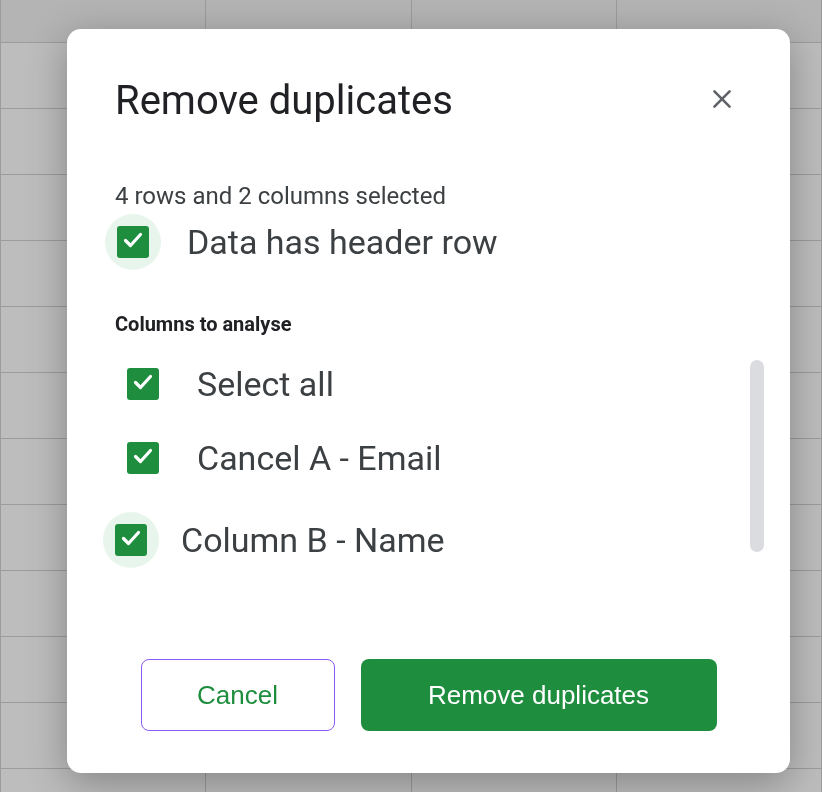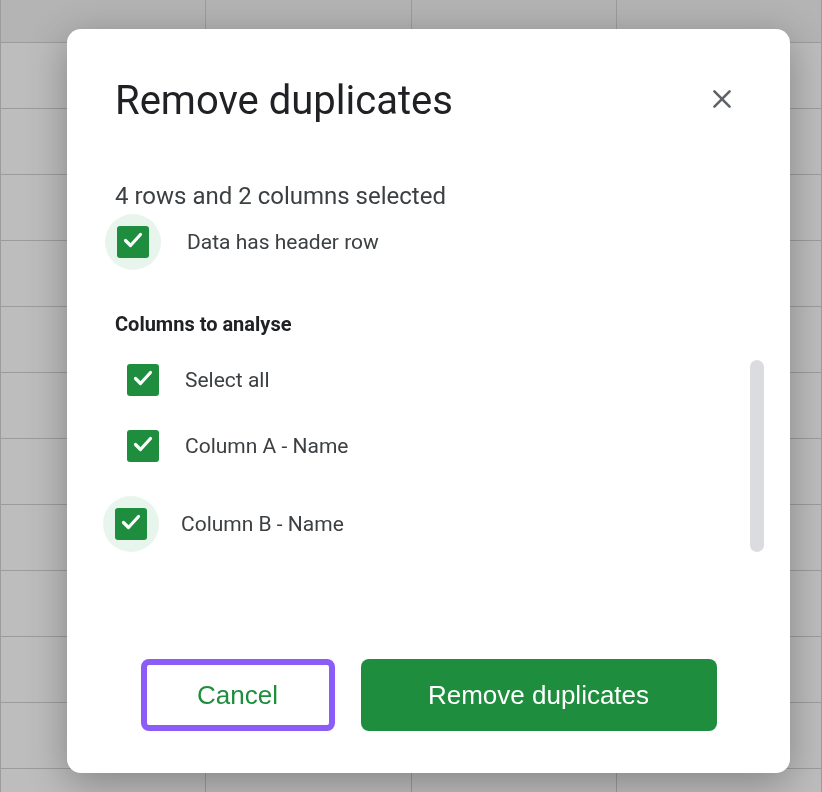--- a/index.html
+++ b/index.html
@@ -111,39 +111,39 @@
       background: #1e8e3e;
       border-radius: 3px;
       display: flex;
       align-items: center;
       justify-content: center;
       cursor: pointer;
       flex-shrink: 0;
     }
     .checkbox svg { width: 24px; height: 24px; color: #fff; }
     .check-label {
-      font-size: 21px;
+      font-size: 34px;
       color: #3c4043;
     }
     .section-title {
       font-size: 20px;
       font-weight: 700;
       color: #202124;
       margin-bottom: 28px;
     }
     .columns-block {
       position: relative;
       padding-right: 40px;
     }
     .columns-list .check-row {
       margin-bottom: 34px;
       margin-left: 0;
     }
     .columns-list .check-row .checkbox { margin-left: 0; }
-    .columns-list .check-label { margin-left: 0; }
+    .columns-list .check-label { margin-left: 12px; }
     .columns-list .check-row.no-halo { gap: 26px; }
     .columns-list .no-halo .checkbox { margin-left: 12px; }
     .scrollbar-track {
       position: absolute;
       right: -22px;
       top: -4px;
       width: 14px;
       height: 192px;
       background: #dadce0;
       border-radius: 8px;
@@ -165,21 +165,21 @@
       cursor: pointer;
       display: flex;
       align-items: center;
       justify-content: center;
       padding: 0 24px;
     }
     .btn-cancel {
       width: 194px;
       background: #fff;
       color: #1e8e3e;
-      border: 6px solid #8b5cf6;
+      border: 1px solid #8b5cf6;
     }
     .btn-primary {
       width: 356px;
       background: #1e8e3e;
       color: #fff;
       border: none;
     }
   </style>
 </head>
 <body>
@@ -317,21 +317,21 @@
         </div>
 
         <div class="check-row no-halo">
           <div class="checkbox">
             <span>
               <svg viewBox="0 0 24 24" fill="none" stroke="currentColor" stroke-width="3.2" stroke-linecap="round" stroke-linejoin="round">
                   <polyline points="4.5 12.5 9.5 17.5 19.5 6.5"></polyline>
                 </svg>
             </span>
           </div>
-          <span class="check-label">Column A - Name</span>
+          <span class="check-label">Cancel A - Email</span>
         </div>
 
         <div class="check-row" style="margin-left:-12px;text-align:center;">
           <div class="check-halo halo-on">
             <div class="checkbox">
               <span>
                 <svg viewBox="0 0 24 24" fill="none" stroke="currentColor" stroke-width="3.2" stroke-linecap="round" stroke-linejoin="round">
                     <polyline points="4.5 12.5 9.5 17.5 19.5 6.5"></polyline>
                   </svg>
               </span>

